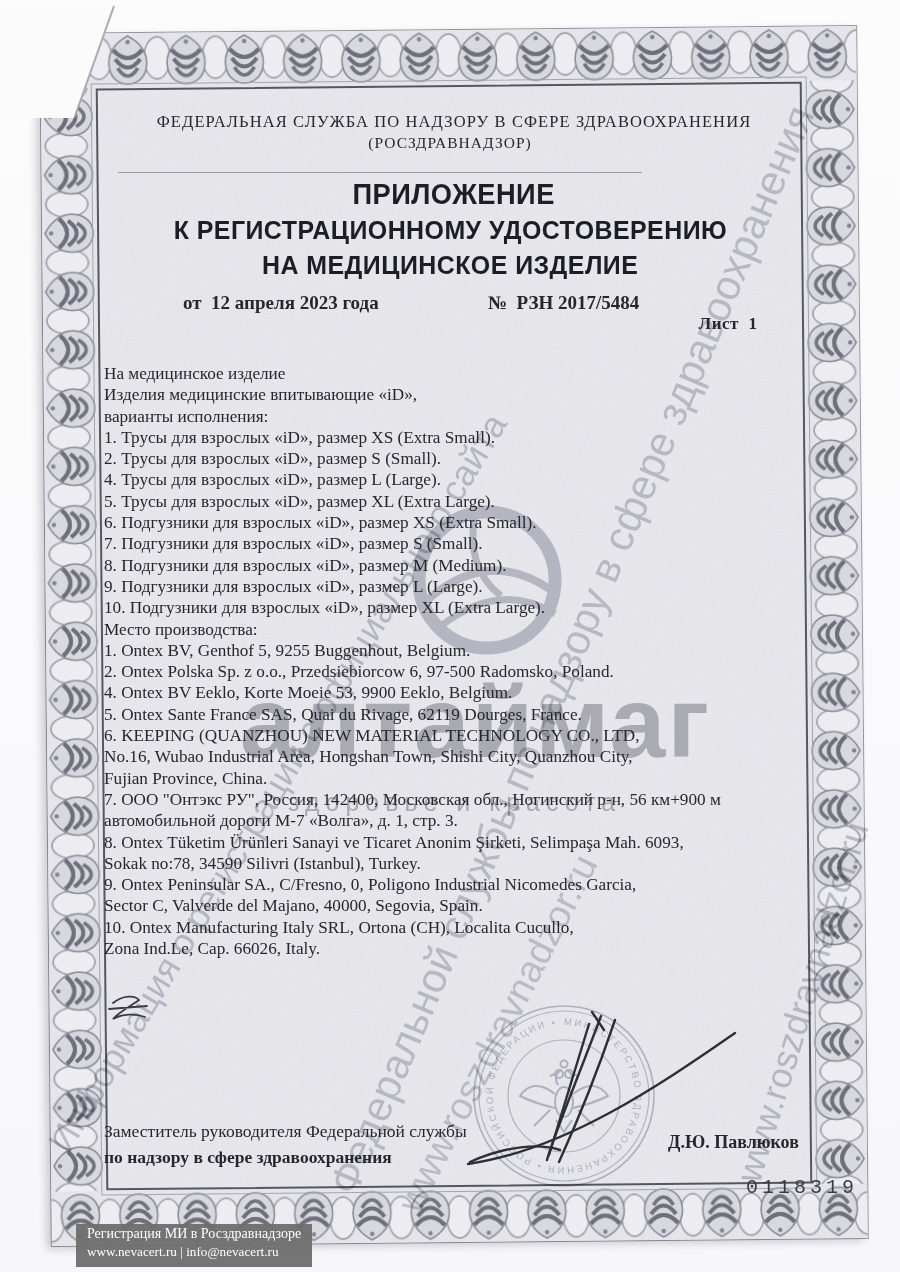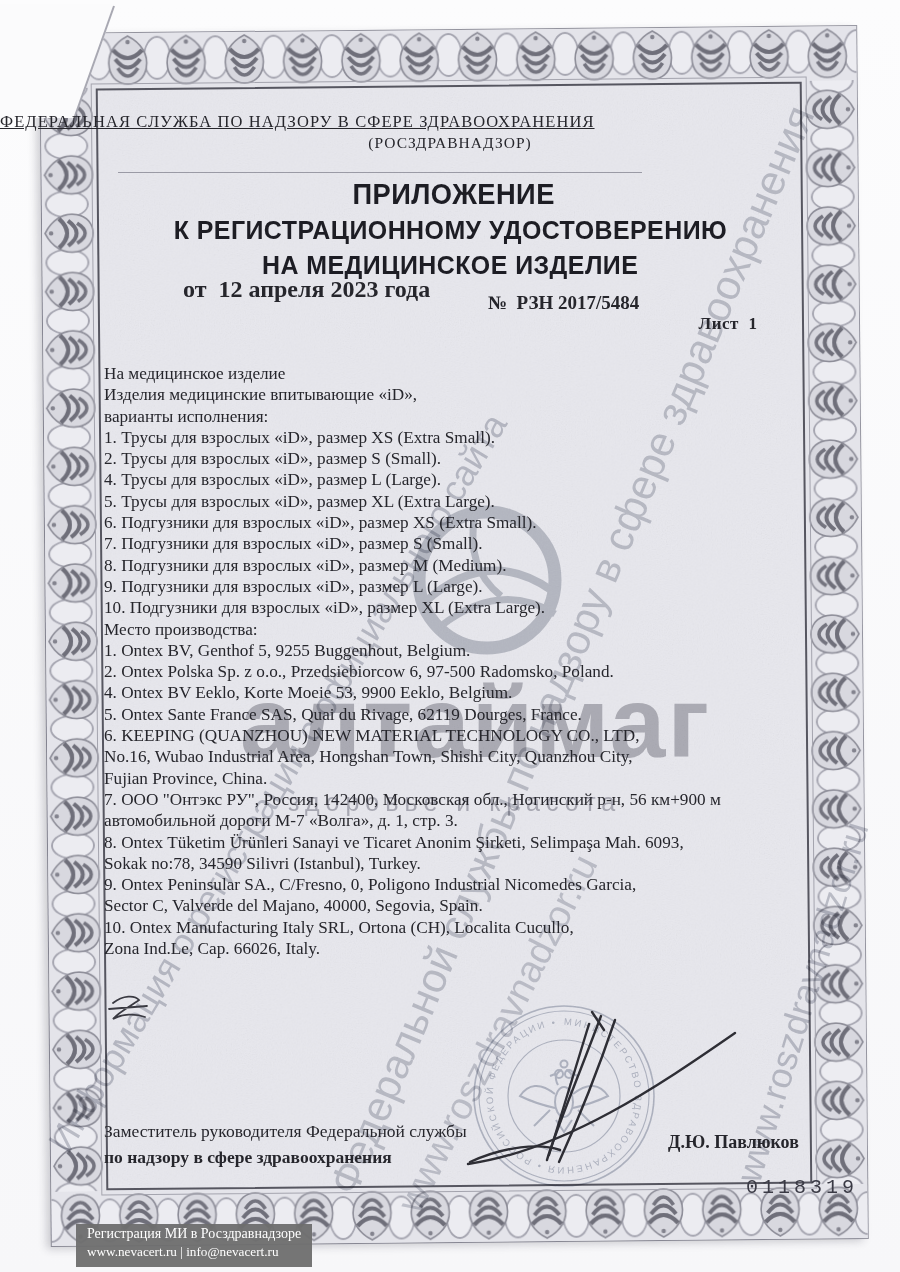--- a/index.html
+++ b/index.html
@@ -15,29 +15,29 @@
   .strip-top{left:0;top:0;}
   .strip-bottom{left:0;top:1158px;transform:scaleY(-1);}
   .strip-left{left:0;top:54px;transform:rotate(90deg) scaleY(-1);transform-origin:0 0;}
   .strip-right{left:816px;top:54px;transform:rotate(90deg);transform-origin:0 0;}
   .frame-outer{position:absolute;inset:50px;border:1px solid #a4a4ae;}
   .frame-inner{position:absolute;inset:55px;border:2px solid #565660;background:transparent;}
   .fold{position:absolute;left:0;top:0;z-index:2;}
   
   .content{position:absolute;inset:0;z-index:5;color:#26262c;}
   .content > div{position:absolute;}
-  .org1{left:0;right:0;top:112px;text-align:left;font-size:16.5px;letter-spacing:1.1px;white-space:pre;text-decoration:underline;}
+  .org1{left:8px;right:0;top:112px;text-align:center;font-size:16.5px;letter-spacing:1.1px;white-space:pre;}
   .org2{left:0;right:0;top:134px;text-align:center;font-size:15.5px;letter-spacing:1px;}
   .sep{left:118px;top:172px;width:524px;height:1px;background:rgba(80,80,95,.5);}
   .ttl{left:0;right:0;text-align:center;font-family:"Liberation Sans",sans-serif;font-weight:bold;color:#1d1d24;}
   .ttl span{display:inline-block;transform:scaleX(.94);letter-spacing:.5px;}
   .t1{top:178px;font-size:29px;padding-left:8px;}
   .t2{top:215px;font-size:26.5px;}
   .t3{top:250px;font-size:26.5px;}
-  .date{left:183px;top:276px;font-size:24px;font-weight:bold;white-space:pre;}
+  .date{left:183px;top:292px;font-size:19px;font-weight:bold;white-space:pre;}
   .num{left:488px;top:292px;font-size:19px;font-weight:bold;white-space:pre;}
   .sheetn{left:668px;top:314px;width:120px;text-align:center;font-size:17px;font-weight:bold;white-space:pre;letter-spacing:.5px;}
   .body{left:104px;top:363px;font-size:17.2px;line-height:21.3px;color:#26262c;}
   .bline{white-space:nowrap;}
   .bline.bold{font-weight:normal;}
   .sig1{left:104px;top:1121px;font-size:17.5px;font-weight:normal;text-align:center;}
   .sig2{left:104px;top:1147px;font-size:17.5px;font-weight:bold;}
   .signame{left:668px;top:1132px;font-size:18px;font-weight:bold;}
   .serial{left:746px;top:1176px;font-family:"Liberation Mono",monospace;font-size:20px;letter-spacing:4px;color:#3a3a45;}
   

